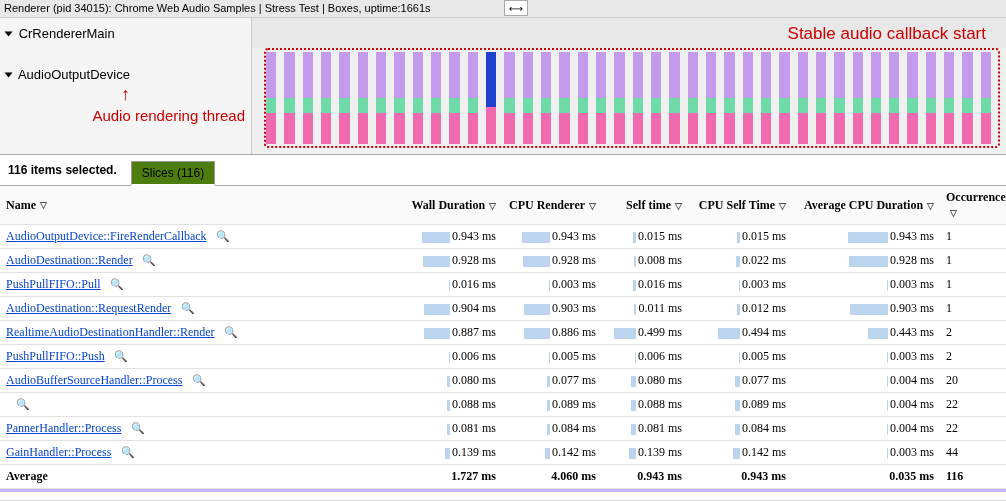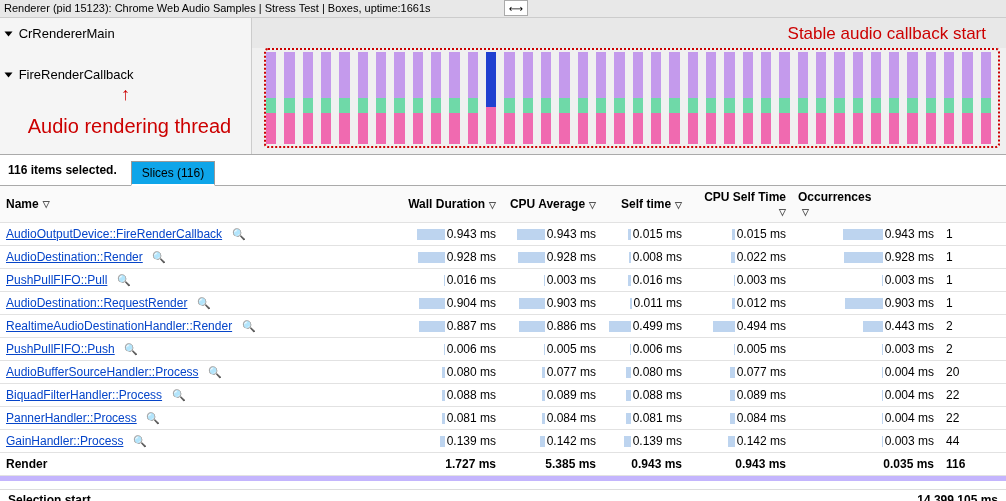--- a/index.html
+++ b/index.html
@@ -6,40 +6,40 @@
   body { font-family: Arial, Helvetica, sans-serif; font-size: 12px; background: #fff; color: #000; width: 1006px; }
   
   .top-bar { background: #e8e8e8; border-bottom: 1px solid #ccc; padding: 2px 4px; font-size: 11px; position: relative; height: 18px; }
   .top-bar-icon { position: absolute; left: 504px; top: 0; width: 24px; height: 16px; background: #fff; border: 1px solid #aaa; display: flex; align-items: center; justify-content: center; font-size: 10px; }
   
   .viz-area { display: flex; height: 136px; }
   .thread-panel { width: 252px; border-right: 1px solid #ccc; padding: 4px 6px; position: relative; background: #f5f5f5; }
   .thread-row { padding: 4px 0; font-size: 13px; }
   .thread-row .tri { display: inline-block; width: 0; height: 0; border-left: 5px solid #000; border-top: 4px solid transparent; border-bottom: 4px solid transparent; margin-right: 4px; transform: rotate(90deg); }
   .annotation-arrow { color: #c00; font-size: 18px; font-weight: bold; text-align: center; margin-top: -2px; }
-  .annotation-text { color: #c00; font-size: 20px; text-align: center; margin-top: 10px; padding-left: 8px; }
+  .annotation-text { color: #c00; font-size: 15px; text-align: right; margin-top: 2px; padding-left: 8px; }
   
   .timeline { flex: 1; position: relative; background: #f0f0f0; overflow: hidden; }
   .timeline-top { height: 30px; background: #e8e8e8; position: relative; }
   .callback-annotation { position: absolute; right: 20px; top: 6px; color: #c00; font-size: 17px; }
   .dotted-box { position: absolute; left: 12px; top: 30px; right: 6px; bottom: 6px; border: 2px dotted #c00; border-radius: 4px; }
   .bars { position: absolute; left: 14px; top: 34px; right: 8px; bottom: 10px; display: flex; gap: 1px; align-items: stretch; }
   .bar { flex: 1; display: flex; flex-direction: column; }
   .bar-seg { width: 100%; }
   .seg-purple { background: #c49aec; }
   .seg-green { background: #6fd9a8; }
   .seg-pink { background: #f06ab0; }
   .seg-blue { background: #2040d0; }
   .bar-gap { width: 6px; }
   
   .selection-bar { display: flex; align-items: center; border-top: 1px solid #aaa; border-bottom: 1px solid #aaa; padding: 6px 8px; background: #fff; gap: 14px; }
   .selection-bar .bold { font-weight: bold; }
-  .tab-btn { border: 1px solid #999; background: #0ea5e9; padding: 4px 10px; font-size: 12px; border-bottom: 2px solid #fff; margin-bottom: -7px; }
-  
-  .table-wrap { border-bottom: 5px solid #c4b5fd; }
+  .tab-btn { border: 1px solid #999; background: #4d7c0f; padding: 4px 10px; font-size: 12px; border-bottom: 2px solid #fff; margin-bottom: -7px; }
+  
+  .table-wrap { border-bottom: 3px solid #c4b5fd; font-family: Liberation Serif, serif; }
   .hdr-row, .data-row, .totals-row { display: flex; align-items: center; border-bottom: 1px solid #e2e2e2; }
   .hdr-row { background: #fafafa; font-weight: bold; font-size: 12px; }
   .hdr-row .cell, .data-row .cell, .totals-row .cell { padding: 4px 6px; }
   .col-name { width: 402px; display: flex; align-items: center; }
   .col-wd { width: 100px; text-align: right; }
   .col-cd { width: 100px; text-align: right; }
   .col-st { width: 86px; text-align: right; }
   .col-cst { width: 104px; text-align: right; }
   .col-avg { width: 148px; text-align: right; }
   .col-occ { width: 66px; text-align: left; padding-left: 6px; }
@@ -49,34 +49,34 @@
   .mini-bar { display: inline-block; height: 11px; background: #bdd4ef; vertical-align: middle; margin-right: 2px; }
   .totals-row { font-weight: bold; background: #fff; }
   
   .footer { margin-top: 8px; }
   .footer-row { display: flex; justify-content: space-between; padding: 3px 8px; border-top: 1px solid #ddd; font-weight: bold; font-size: 12px; }
 </style>
 </head>
 <body>
 
 <div class="top-bar">
-  <span>Renderer (pid 15123): Chrome Web Audio Samples | Stress Test | Boxes, uptime:1661s</span>
+  <span>Renderer (pid 34015): Chrome Web Audio Samples | Stress Test | Boxes, uptime:1661s</span>
   <span class="top-bar-icon">⟷</span>
 </div>
 
 <div class="viz-area">
   <div class="thread-panel">
     <div class="thread-row">
       <span class="tri"></span>
       <span>CrRendererMain</span>
     </div>
     <div style="height:18px"></div>
     <div class="thread-row">
       <span class="tri"></span>
-      <span>FireRenderCallback</span>
+      <span>AudioOutputDevice</span>
     </div>
     <div class="annotation-arrow">↑</div>
     <div class="annotation-text">Audio rendering thread</div>
   </div>
   <div class="timeline">
     <div class="timeline-top">
       <div class="callback-annotation">Stable audio callback start</div>
     </div>
     <div class="dotted-box"></div>
     <div class="bars" id="bars">
@@ -328,23 +328,24 @@
   <span class="tab-btn">Slices (116)</span>
 </div>
 
 <div class="table-wrap">
   <div class="hdr-row">
     <div class="cell col-name">
         <span>Name</span>
         <span class="sort-tri">▽</span>
       </div>
     <div class="cell col-wd"><span>Wall Duration</span><span class="sort-tri">▽</span></div>
-    <div class="cell col-cd"><span>CPU Average</span><span class="sort-tri">▽</span></div>
+    <div class="cell col-cd"><span>CPU Renderer</span><span class="sort-tri">▽</span></div>
     <div class="cell col-st"><span>Self time</span><span class="sort-tri">▽</span></div>
     <div class="cell col-cst"><span>CPU Self Time</span><span class="sort-tri">▽</span></div>
+    <div class="cell col-avg"><span>Average CPU Duration</span><span class="sort-tri">▽</span></div>
     <div class="cell col-occ"><span>Occurrences</span><span class="sort-tri">▽</span></div>
   </div>
   <div id="rows">
       <div class="data-row">
         <div class="cell col-name">
           <span class="link">AudioOutputDevice::FireRenderCallback</span>
           <span class="mag">🔍</span>
         </div>
         <div class="cell col-wd"><span class="mini-bar" style="width:28px"></span>0.943 ms</div>
         <div class="cell col-cd"><span class="mini-bar" style="width:28px"></span>0.943 ms</div>
@@ -420,21 +421,20 @@
         </div>
         <div class="cell col-wd"><span class="mini-bar" style="width:3px"></span>0.080 ms</div>
         <div class="cell col-cd"><span class="mini-bar" style="width:3px"></span>0.077 ms</div>
         <div class="cell col-st"><span class="mini-bar" style="width:5px"></span>0.080 ms</div>
         <div class="cell col-cst"><span class="mini-bar" style="width:5px"></span>0.077 ms</div>
         <div class="cell col-avg"><span class="mini-bar" style="width:1px"></span>0.004 ms</div>
         <div class="cell col-occ">20</div>
       </div>
       <div class="data-row">
         <div class="cell col-name">
-          <span class="link">BiquadFilterHandler::Process</span>
           <span class="mag">🔍</span>
         </div>
         <div class="cell col-wd"><span class="mini-bar" style="width:3px"></span>0.088 ms</div>
         <div class="cell col-cd"><span class="mini-bar" style="width:3px"></span>0.089 ms</div>
         <div class="cell col-st"><span class="mini-bar" style="width:5px"></span>0.088 ms</div>
         <div class="cell col-cst"><span class="mini-bar" style="width:5px"></span>0.089 ms</div>
         <div class="cell col-avg"><span class="mini-bar" style="width:1px"></span>0.004 ms</div>
         <div class="cell col-occ">22</div>
       </div>
       <div class="data-row">
@@ -456,23 +456,23 @@
         </div>
         <div class="cell col-wd"><span class="mini-bar" style="width:5px"></span>0.139 ms</div>
         <div class="cell col-cd"><span class="mini-bar" style="width:5px"></span>0.142 ms</div>
         <div class="cell col-st"><span class="mini-bar" style="width:7px"></span>0.139 ms</div>
         <div class="cell col-cst"><span class="mini-bar" style="width:7px"></span>0.142 ms</div>
         <div class="cell col-avg"><span class="mini-bar" style="width:1px"></span>0.003 ms</div>
         <div class="cell col-occ">44</div>
       </div>
     </div>
   <div class="totals-row">
-    <div class="cell col-name">Render</div>
+    <div class="cell col-name">Average</div>
     <div class="cell col-wd">1.727 ms</div>
-    <div class="cell col-cd">5.385 ms</div>
+    <div class="cell col-cd">4.060 ms</div>
     <div class="cell col-st">0.943 ms</div>
     <div class="cell col-cst">0.943 ms</div>
     <div class="cell col-avg">0.035 ms</div>
     <div class="cell col-occ">116</div>
   </div>
 </div>
 
 <div class="footer">
   <div class="footer-row">
     <span>Selection start</span>

